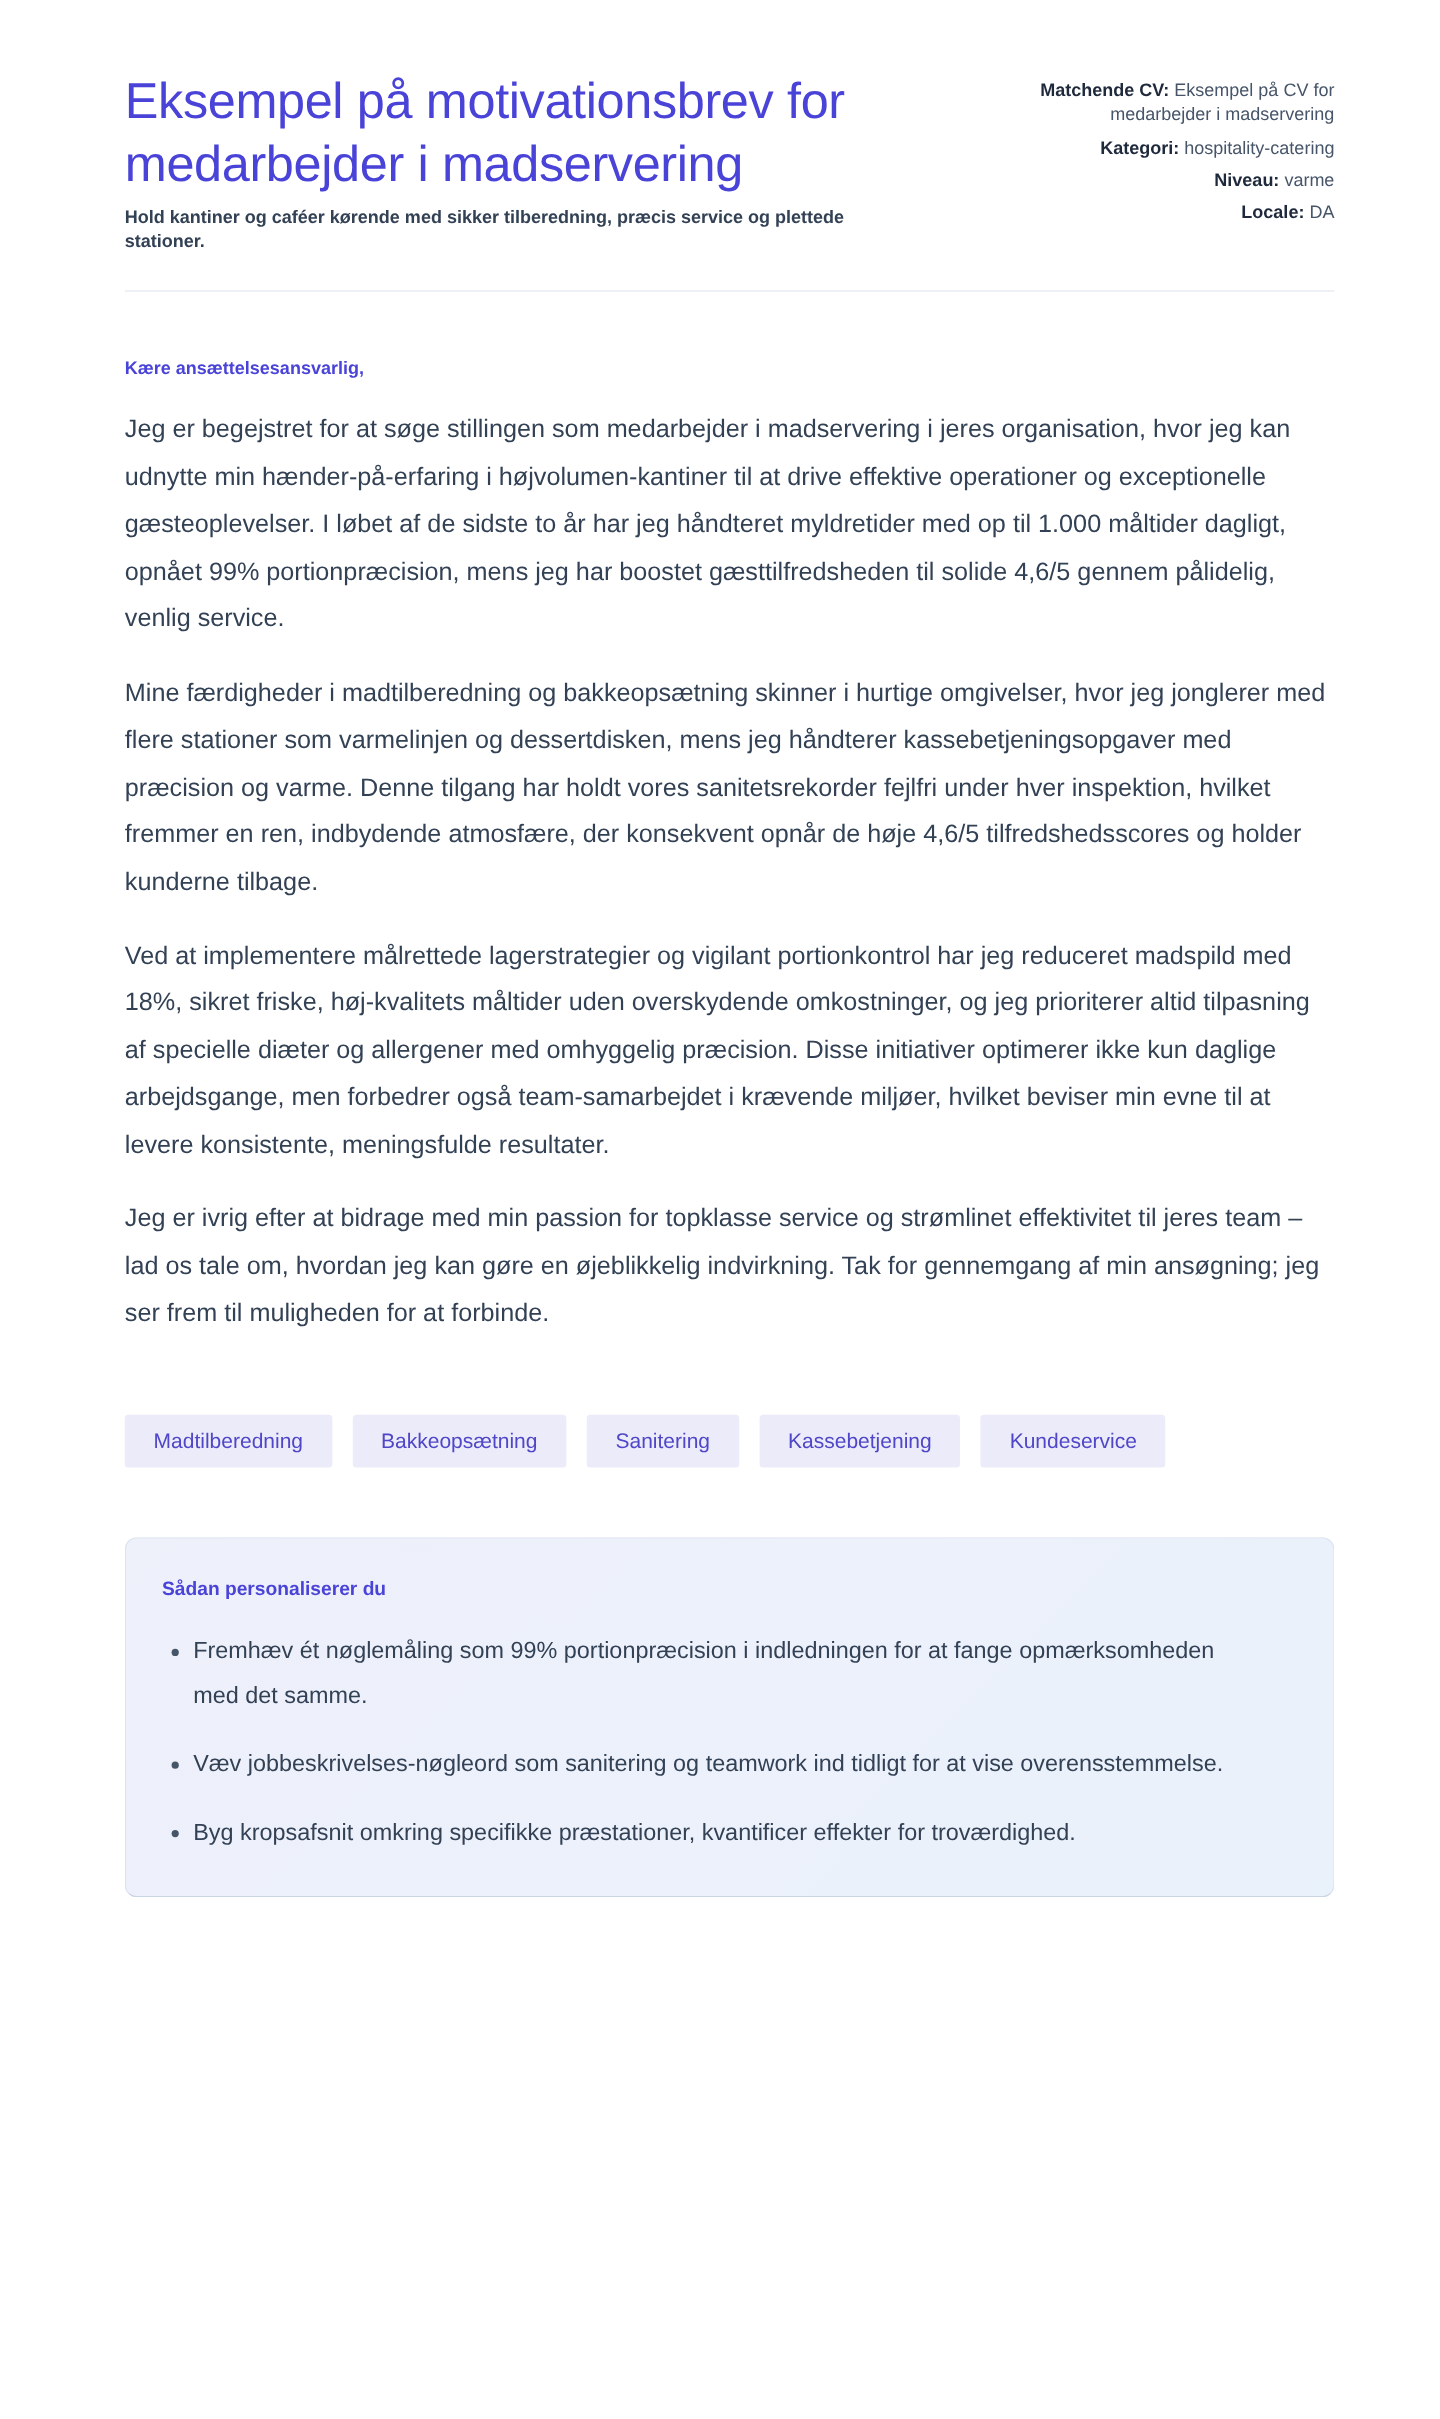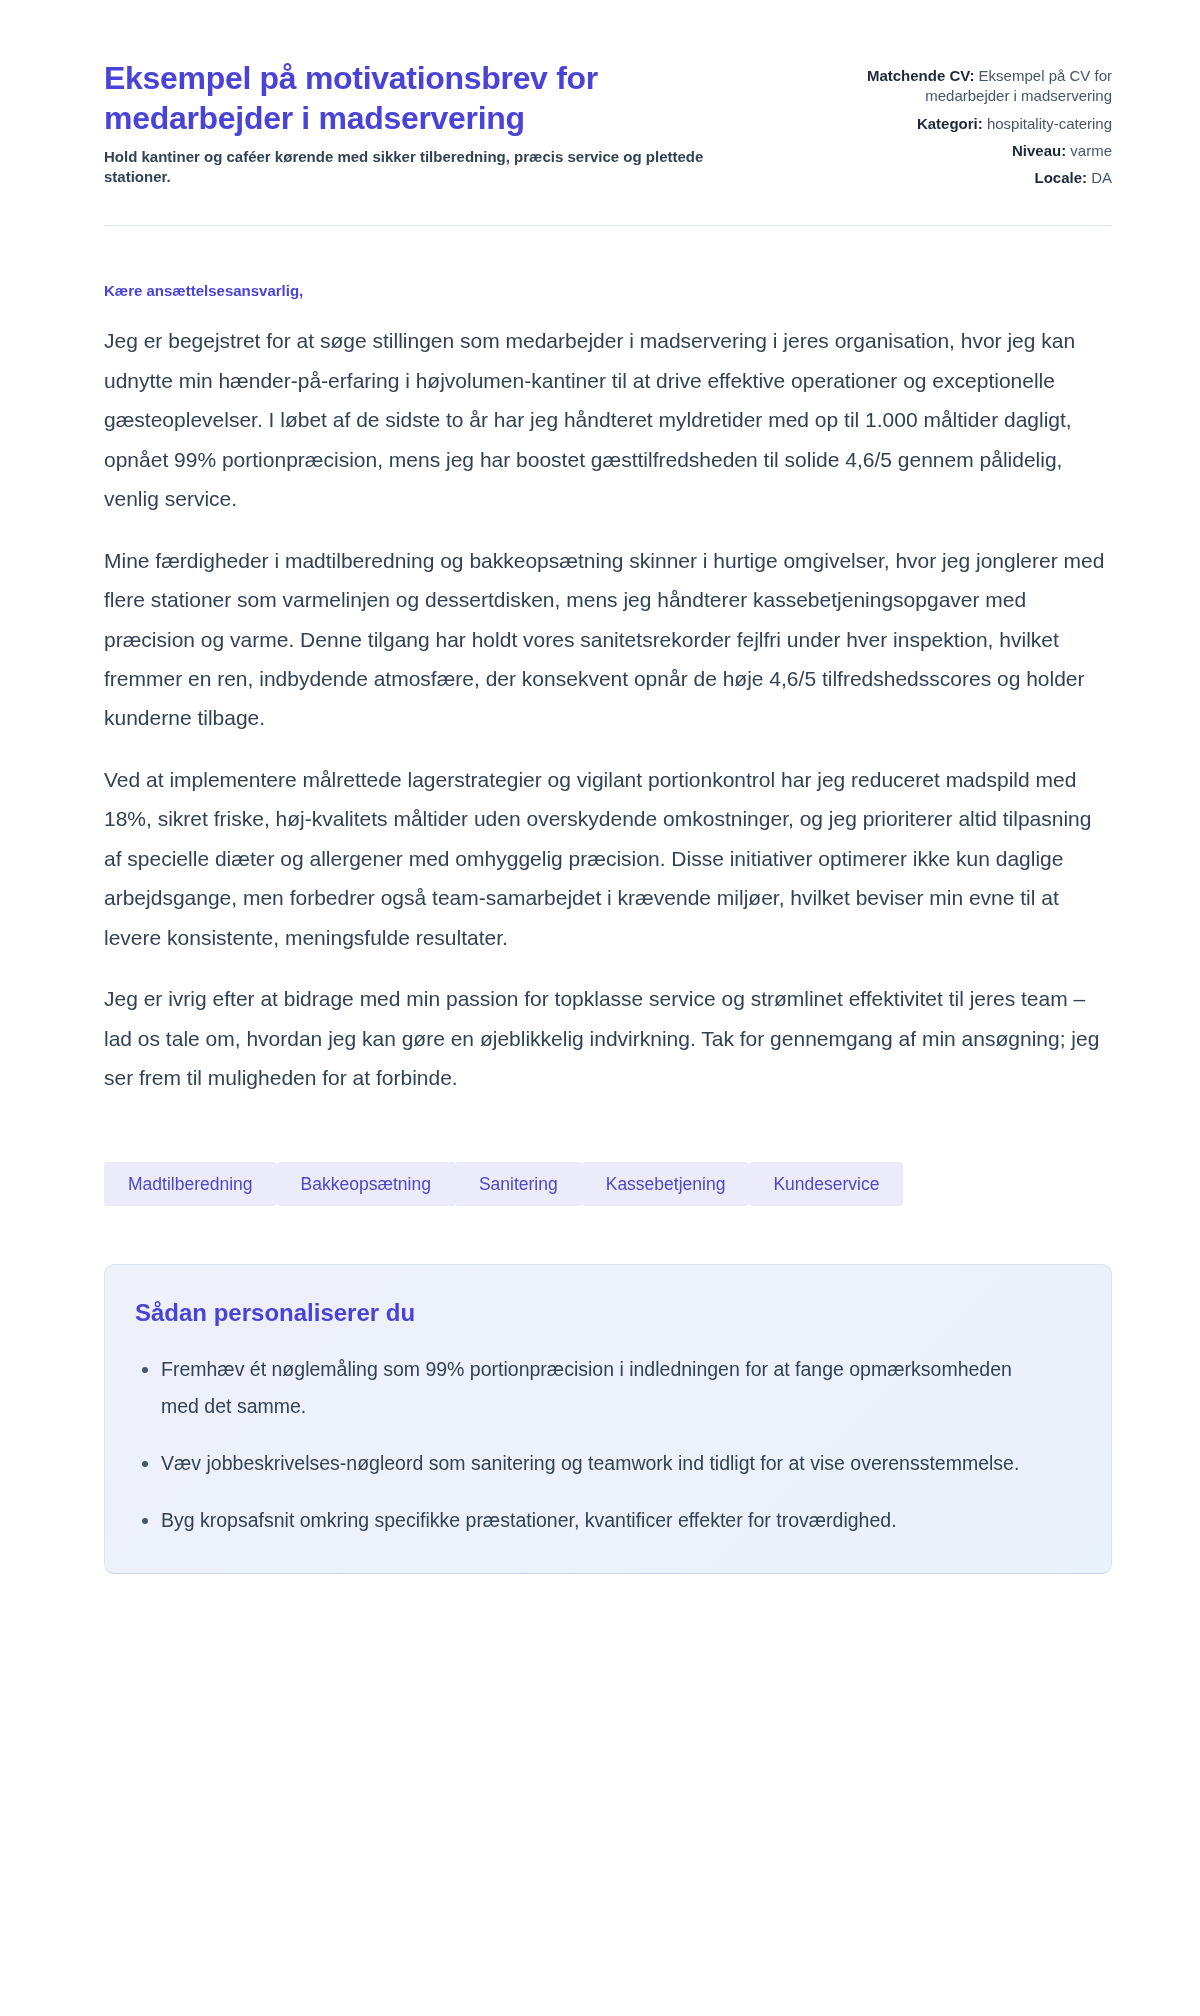--- a/index.html
+++ b/index.html
@@ -13,21 +13,21 @@
   *{box-sizing:border-box;margin:0;padding:0;}
   html,body{background:#ffffff;}
   .page{
     width:1200px;height:2016px;background:#ffffff;overflow:hidden;
     font-family:"Liberation Sans","DejaVu Sans",sans-serif;color:var(--body);
   }
   .content{padding:58px 88px 0 104px;}
   .header{display:flex;justify-content:space-between;gap:48px;}
   .title-block{width:610px;}
   .page-title{
-    color:var(--accent);font-size:32px;font-weight:700;line-height:1.26;
+    color:var(--accent);font-size:42px;font-weight:400;line-height:1.26;
     letter-spacing:-0.3px;margin-bottom:8px;
   }
   .page-subtitle{
     color:var(--body);font-size:15px;font-weight:700;line-height:1.35;
   }
   .meta-block{
     width:272px;text-align:right;font-size:15px;line-height:1.35;
     color:#475569;padding-top:8px;flex-shrink:0;
   }
   .meta-row{margin-bottom:7px;}
@@ -36,33 +36,33 @@
   .greeting{
     margin-top:56px;color:var(--accent);font-size:15px;font-weight:700;
   }
   .para{
     margin-top:22px;font-size:21px;line-height:1.88;color:var(--body);
     max-width:1010px;
   }
   .signature{margin-top:74px;}
   .signature-name{font-size:20px;font-weight:700;color:#0f172a;}
   .signature-role{margin-top:16px;font-size:20px;color:var(--body);}
-  .tag-list{margin-top:64px;display:flex;flex-wrap:wrap;}
+  .tag-list{margin-top:64px;display:flex;gap:17px;flex-wrap:wrap;}
   .chip{
     background:var(--chip-bg);color:var(--chip-text);
     font-size:17.5px;padding:12px 24px;border-radius:3px;line-height:1.15;
     white-space:nowrap;
   }
   .tips-box{
     margin-top:58px;border:1px solid #dce3f0;border-bottom-color:#c9d4e4;
     border-radius:10px;padding:34px 32px 34px 30px;
     background:linear-gradient(135deg,#eef0fa 0%,#ecf1fb 55%,#e9f1fb 100%);
   }
   .tips-heading{
-    color:var(--accent);font-size:24px;font-weight:700;margin-bottom:24px;
+    color:var(--accent);font-size:16px;font-weight:700;margin-bottom:24px;
   }
   .tips-list{list-style:disc;padding-left:26px;}
   .tips-list li{
     font-size:19.5px;line-height:1.9;color:var(--body);margin-bottom:20px;
     max-width:880px;
   }
   .tips-list li:last-child{margin-bottom:0;}
   .tips-list li::marker{color:#475569;}
 </style>
 </head>

